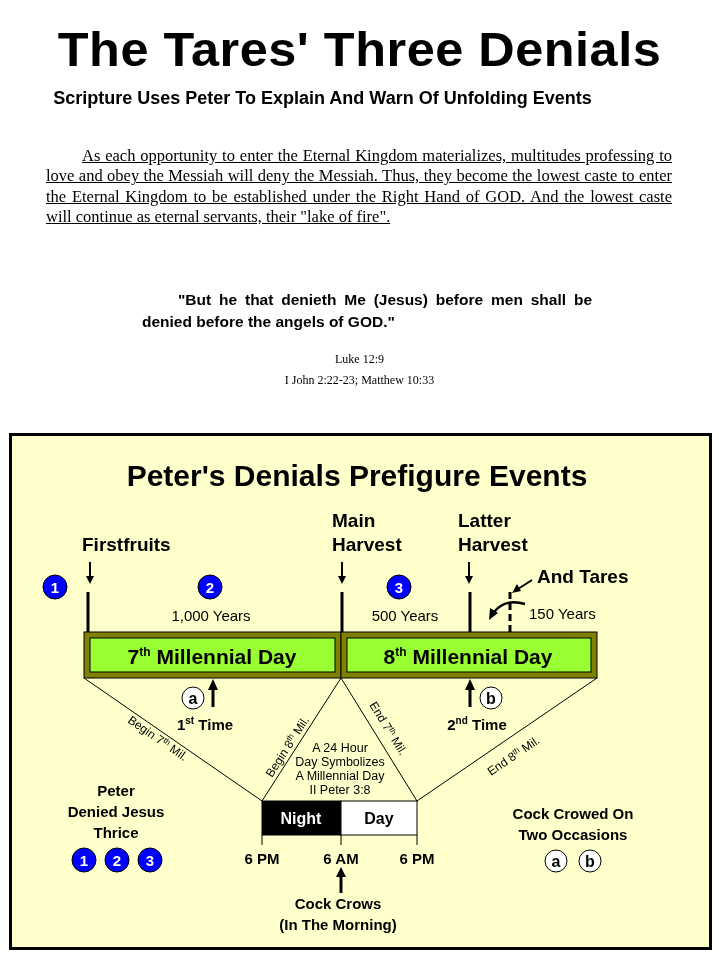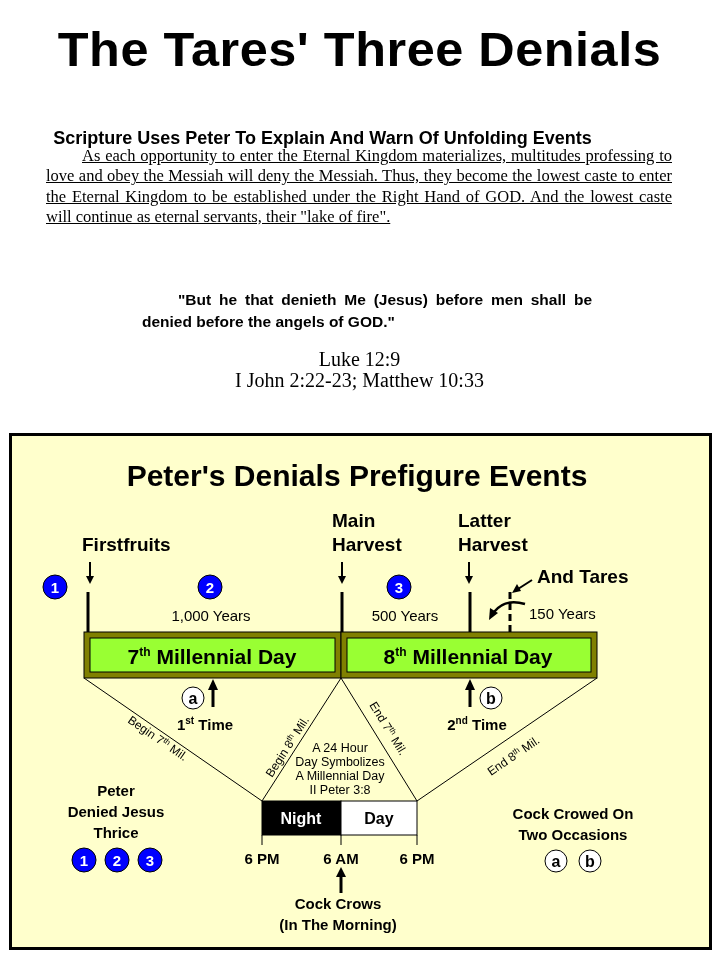--- a/index.html
+++ b/index.html
@@ -5,35 +5,35 @@
   html, body { margin:0; padding:0; background:#ffffff; }
   body { width:719px; height:959px; position:relative; overflow:hidden; }
   .abs { position:absolute; }
   .title {
     left:0; width:719px; top:22px; text-align:center;
     font-family:"Liberation Sans", sans-serif; font-weight:bold; font-size:48px;
     letter-spacing:0.5px; color:#000; line-height:56px; transform:scaleX(1.05);
   }
   .subtitle {
     left:0; width:645px; top:88px; text-align:center;
-    font-family:"Liberation Sans", sans-serif; font-weight:bold; font-size:18px; color:#000;margin-top:40px;
+    font-family:"Liberation Sans", sans-serif; font-weight:bold; font-size:18px; color:#000;
   }
   .para {
     left:46px; width:626px; top:146px;
     font-family:"Liberation Serif", serif; font-size:16.5px; line-height:20.3px; color:#000;
     text-align:justify; text-indent:36px;text-decoration:underline;
   }
   .quote {
     left:142px; width:450px; top:289px;
     font-family:"Liberation Sans", sans-serif; font-weight:bold; font-size:15.5px; line-height:22px; color:#000;
     text-align:justify; text-indent:36px;
   }
   .refs {
     left:0; width:719px; top:349px; text-align:center;
-    font-family:"Liberation Serif", serif; font-size:20px; line-height:21px; color:#000;
+    font-family:"Liberation Serif", serif; font-size:12px; line-height:21px; color:#000;
   }
   .frame {
     left:9px; top:433px; width:697px; height:511px;
     border:3px solid #000; background:#FFFFCC;
   }
   svg text { font-family:"Liberation Sans", sans-serif; }
 </style>
 </head>
 <body>
 

